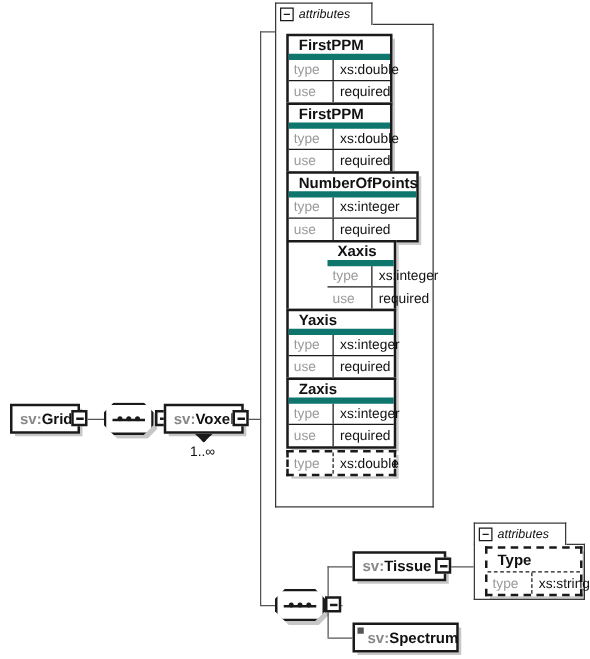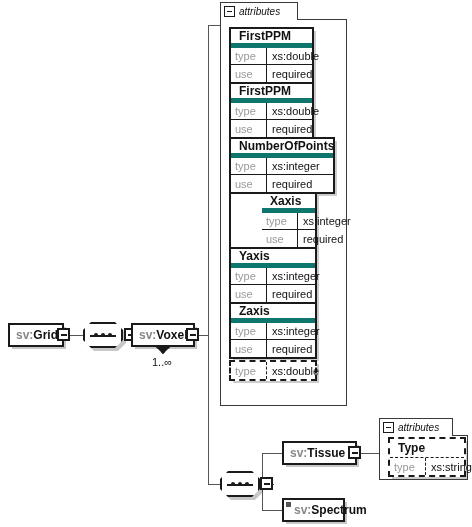--- a/index.html
+++ b/index.html
@@ -431,20 +431,20 @@
   </div>
 
   <div class="attr optional" style="left:388px; top:437px; width:78px;">
     <div class="aname">Type</div>
     <div class="arow last">
       <div class="akey">type</div>
       <div class="aval">xs:string</div>
     </div>
   </div>
 
-  <div class="el" style="left:282px; top:498px; width:63px;">
+  <div class="el" style="left:282px; top:498px; width:85px;">
     <span class="refmark"></span>
     <span class="elname" style="padding-left:10px;">
       <span class="pfx">sv:</span><span>Spectrum</span>
     </span>
   </div>
 
 </div>
 
 </body></html>

